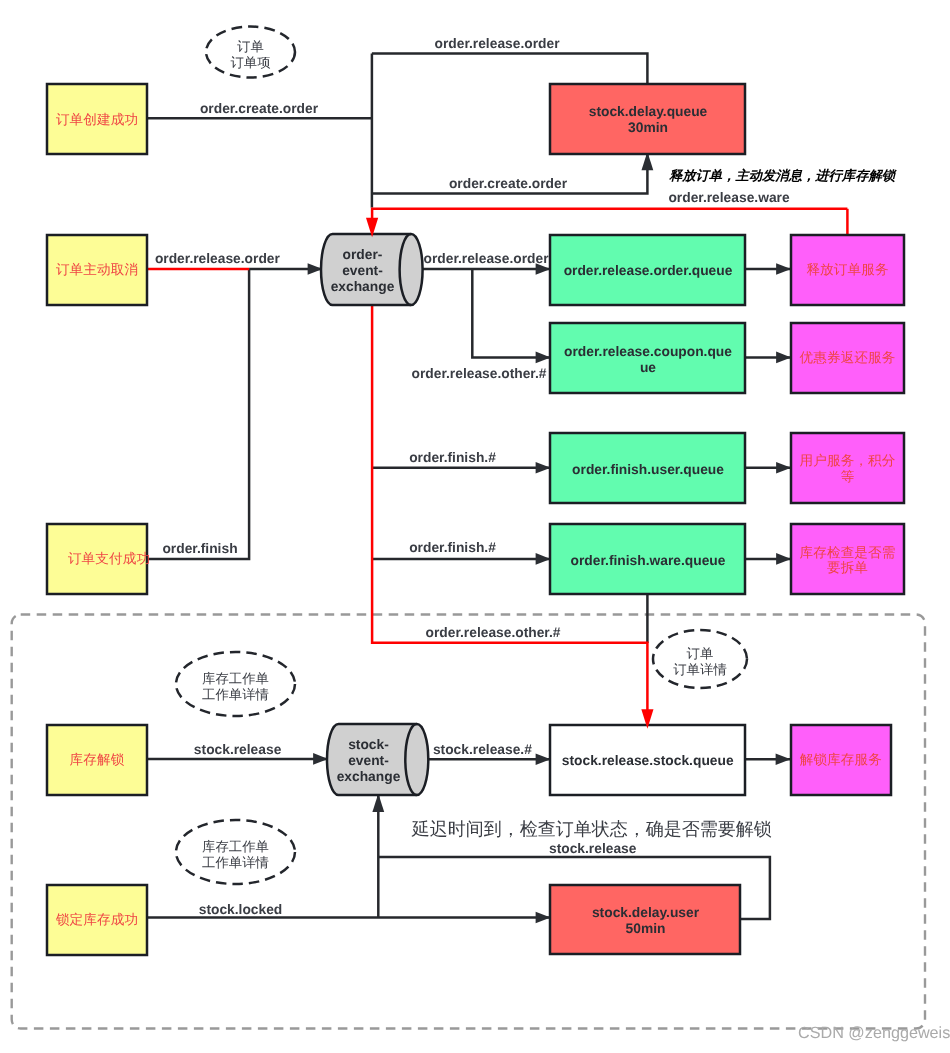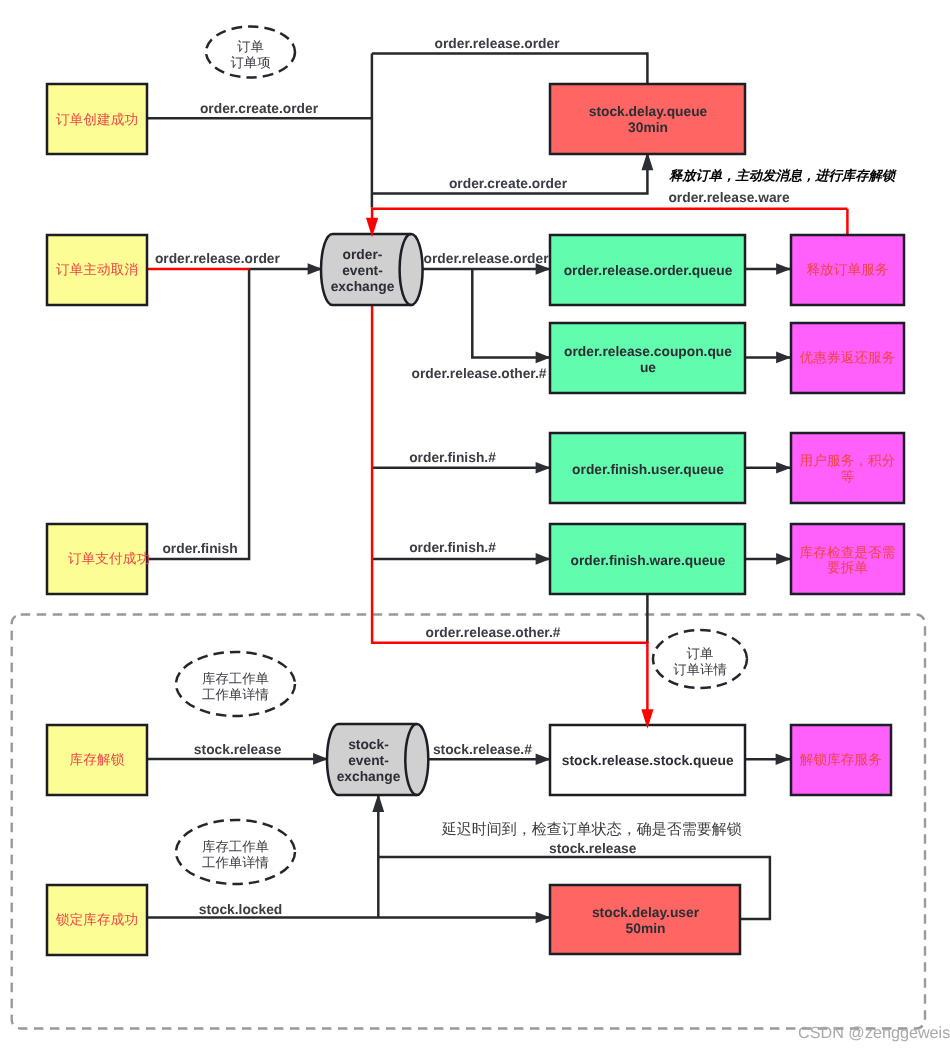--- a/index.html
+++ b/index.html
@@ -9,21 +9,21 @@
         -webkit-font-smoothing:antialiased;text-rendering:geometricPrecision;}
   svg.layer{position:absolute;left:0;top:0;width:950px;height:1053px;}
   .txt{position:absolute;transform:translate3d(-50%,-50%,0);text-align:center;
        white-space:pre;line-height:1.17;pointer-events:none;}
   .node-label{font-weight:bold;color:#2b2e34;font-size:13.8px;}
   .cjk{font-weight:normal;color:#ef4444;font-size:13.6px;letter-spacing:0.1px;}
   .edge-label{font-weight:bold;color:#3a3d44;font-size:13.8px;}
   .bubble-label{font-weight:normal;color:#3a3d44;font-size:13.4px;line-height:1.19;}
   .note-italic{font-weight:bold;font-style:italic;color:#000000;font-size:13.3px;}
   .note-comp{font-weight:bold;font-style:italic;color:#23262c;font-size:14.1px;}
-  .note-plain{font-weight:normal;color:#3a3d44;font-size:15px;}
+  .note-plain{font-weight:normal;color:#3a3d44;font-size:18px;}
   .wm{position:absolute;color:#aaaaaa;font-size:16.2px;white-space:nowrap;transform:translateZ(0);margin-left:20px;}
 </style>
 </head>
 <body>
 
 <div id="page">
 
 <svg class="layer" viewBox="0 0 950 1053" shape-rendering="geometricPrecision">
  <defs>
   <marker id="ah" markerWidth="15.5" markerHeight="12" refX="15.5" refY="6" orient="auto" markerUnits="userSpaceOnUse">

